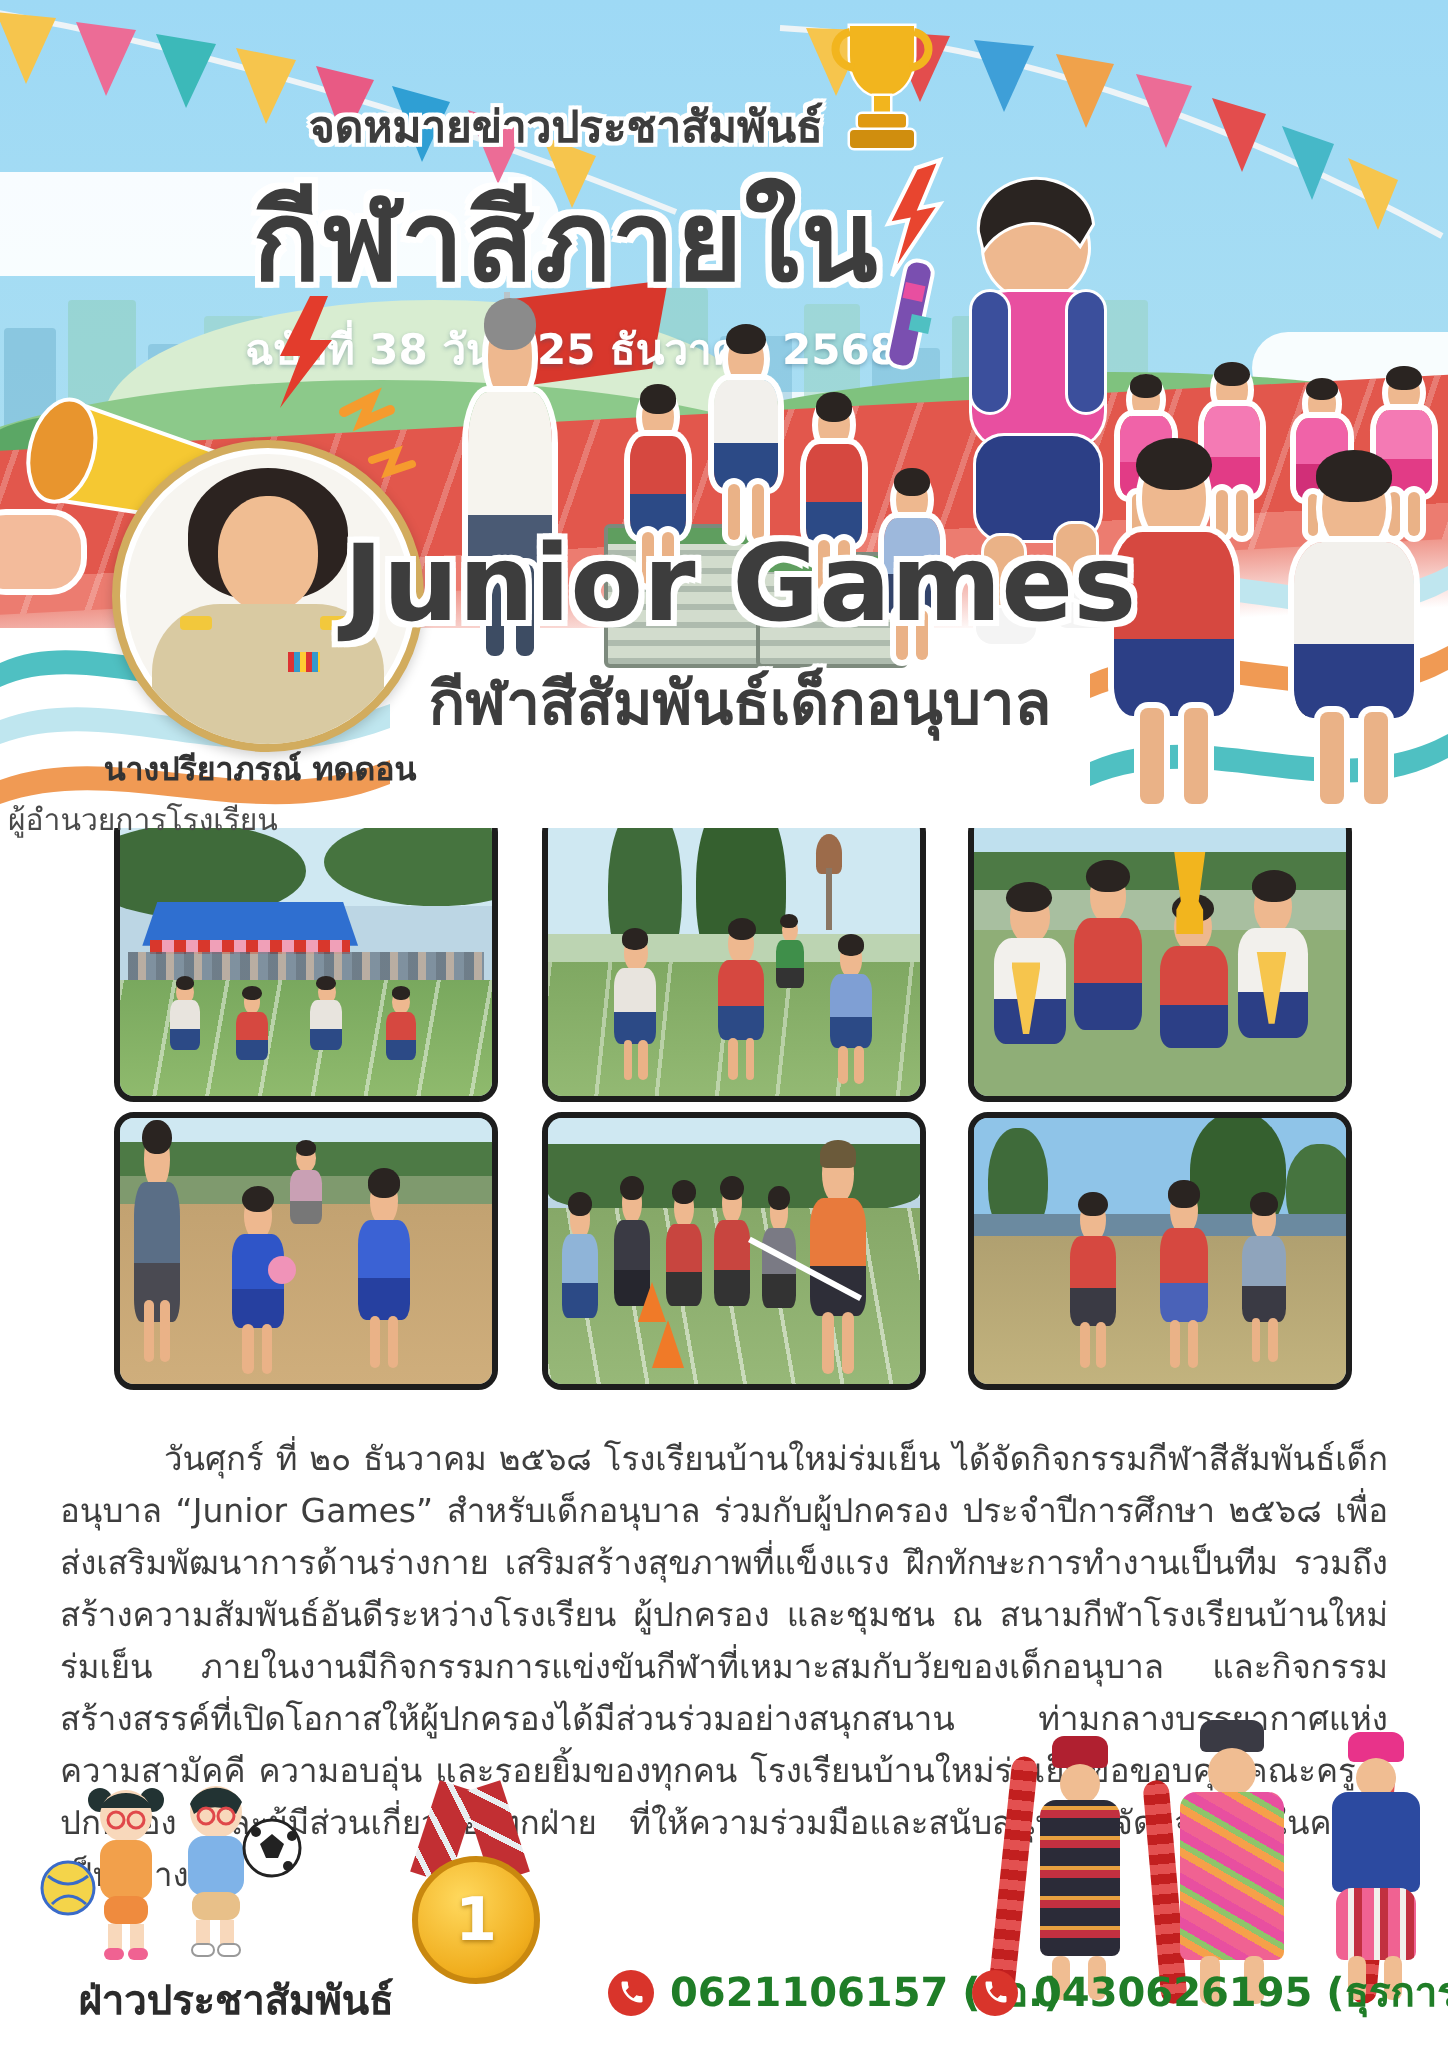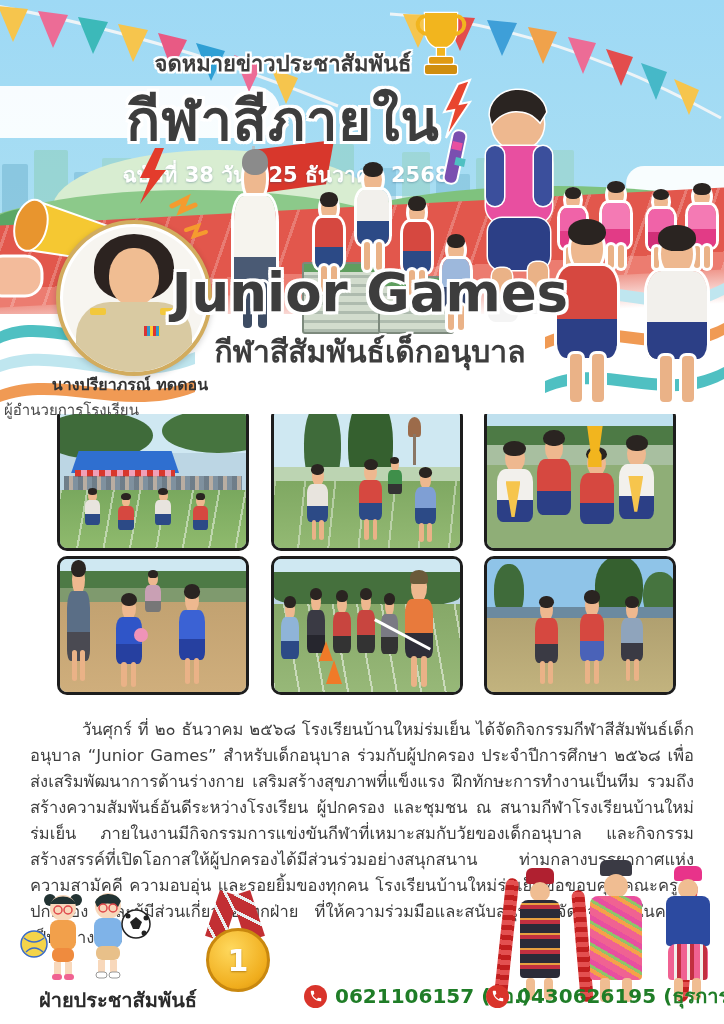--- a/index.html
+++ b/index.html
@@ -525,21 +525,21 @@
     <rect x="78" y="74" width="7" height="14" fill="#f8d8bb"></rect>
       <rect x="90" y="74" width="7" height="14" fill="#f8d8bb"></rect>
     <rect x="76" y="86" width="11" height="6" rx="3" fill="#fff" stroke="#999" stroke-width="1"></rect>
       <rect x="89" y="86" width="11" height="6" rx="3" fill="#fff" stroke="#999" stroke-width="1"></rect>
     <circle cx="116" cy="38" r="14" fill="#fff" stroke="#222" stroke-width="1.5"></circle>
     <polygon points="116,31 122,36 119,43 113,43 110,36" fill="#222"></polygon>
     <circle cx="108" cy="30" r="2.5" fill="#222"></circle>
       <circle cx="126" cy="32" r="2.5" fill="#222"></circle>
       <circle cx="124" cy="47" r="2.5" fill="#222"></circle>
   </svg>
-  <div class="abs dept-label">ฝ่ายประชาสัมพันธ์</div>
+  <div class="abs dept-label">ฝ่าวประชาสัมพันธ์</div>
 
   <div class="abs medal-rib" style="left:212px;top:892px;transform:rotate(18deg);"></div>
   <div class="abs medal-rib" style="left:238px;top:892px;transform:rotate(-18deg);"></div>
   <div class="abs medal-circle">
     <span>1</span>
   </div>
 
   <div class="abs" style="left:484px;top:860px;width:240px;height:148px;z-index:2;">
     <div class="gl" style="left:16px;top:18px;height:122px;transform:rotate(6deg);"></div>
     <div class="gl" style="left:92px;top:30px;height:112px;transform:rotate(-5deg);"></div>

